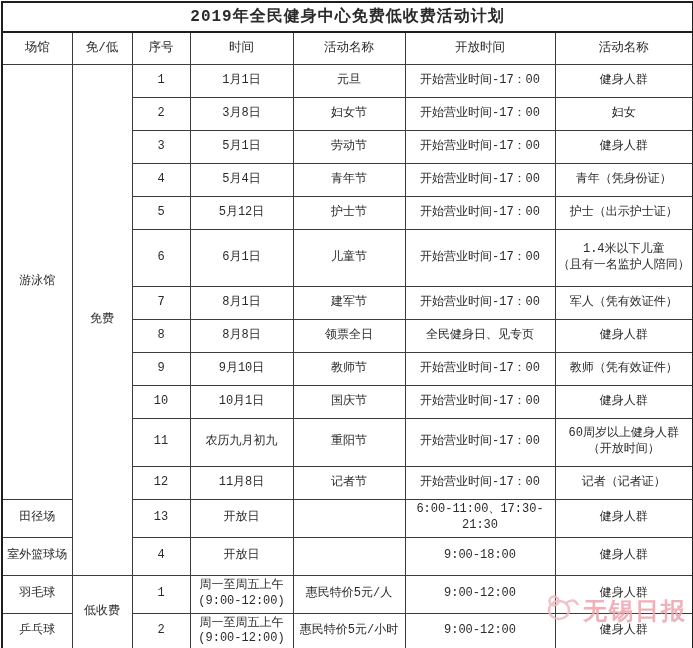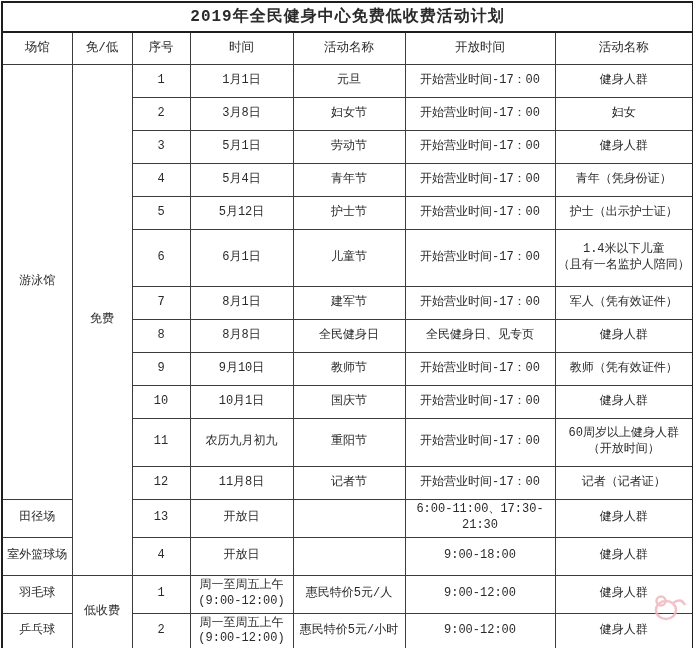--- a/index.html
+++ b/index.html
@@ -136,21 +136,21 @@
       <tr class="r-norm">
         <td>7</td>
         <td>8月1日</td>
         <td>建军节</td>
         <td>开始营业时间-17：00</td>
         <td>军人（凭有效证件）</td>
       </tr>
       <tr class="r-norm">
         <td>8</td>
         <td>8月8日</td>
-        <td>全民健身日</td>
+        <td>领票全日</td>
         <td>全民健身日、见专页</td>
         <td>健身人群</td>
       </tr>
       <tr class="r-norm">
         <td>9</td>
         <td>9月10日</td>
         <td>教师节</td>
         <td>开始营业时间-17：00</td>
         <td>教师（凭有效证件）</td>
       </tr>
@@ -215,14 +215,15 @@
   </table>
 
   <div class="watermark">
     <span>
       <svg width="34" height="30" viewBox="0 0 34 30">
         <ellipse cx="13" cy="17" rx="10" ry="9" fill="none" stroke="#f2b7bf" stroke-width="2.5"></ellipse>
         <circle cx="8" cy="8" r="4.5" fill="none" stroke="#f2b7bf" stroke-width="2.5"></circle>
         <path d="M20 10 q8 -6 12 2" fill="none" stroke="#f2b7bf" stroke-width="2.5"></path>
       </svg>
     </span>
+    <span class="wm-text">无锡日报</span>
   </div>
 </div>
 
 </body></html>

